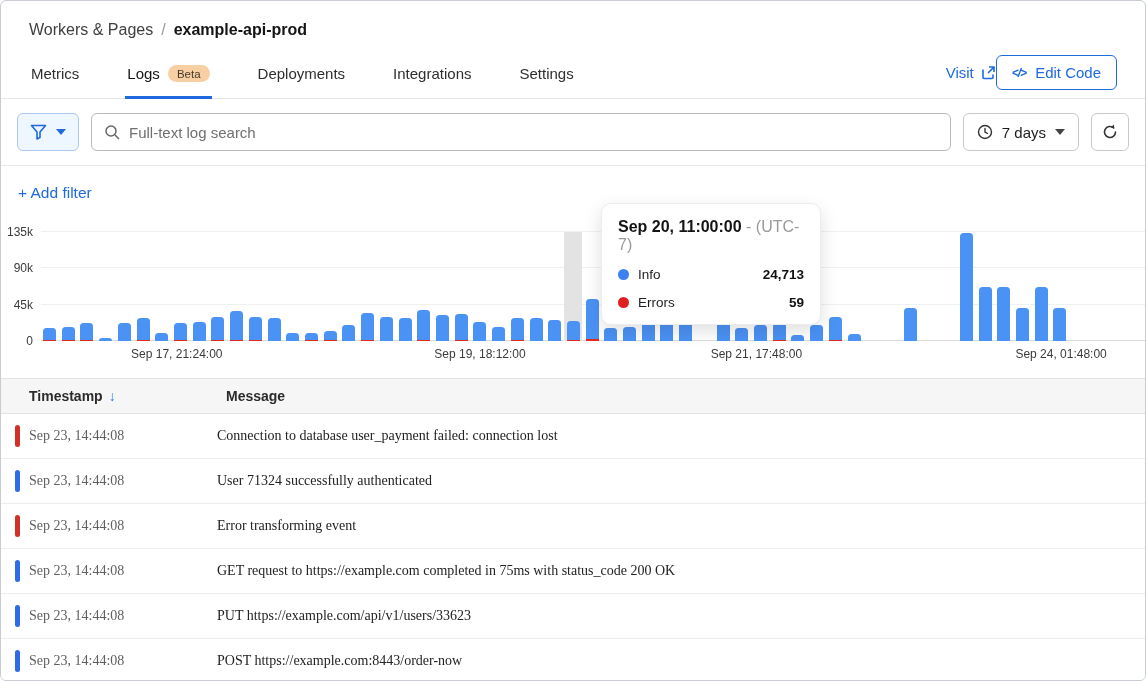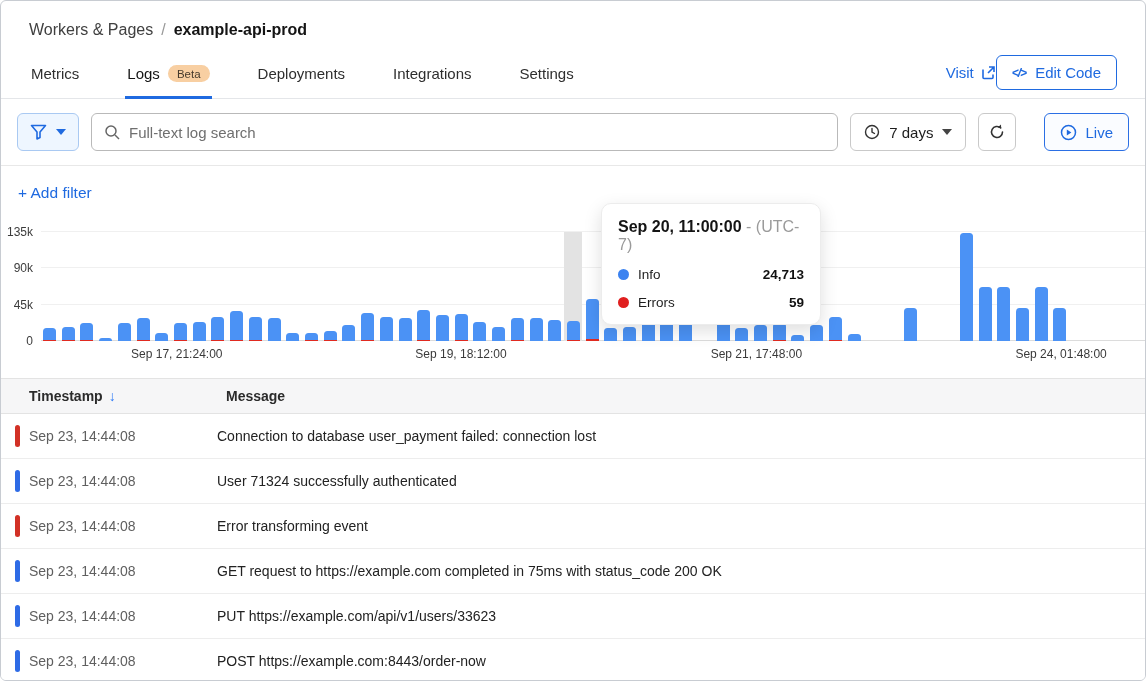--- a/index.html
+++ b/index.html
@@ -54,21 +54,21 @@
   .tt-row { display:flex; align-items:center; gap:9px; margin-top:13px; font-size:13.5px; color:#1d1d1d; }
   .tt-val { margin-left:auto; font-weight:700; color:#111; }
   .dot { width:11px; height:11px; border-radius:50%; }
   .dot-info { background:#3b82f0; }
   .dot-err { background:#e01f1f; }
   
   .log-table { margin-top:8px; }
   .thead { display:flex; align-items:center; height:36px; background:#f6f6f7; border-top:1px solid #e3e3e3; border-bottom:1px solid #e3e3e3; font-size:14px; font-weight:700; color:#2b2b2b; }
   .th-ts { width:225px; padding-left:28px; display:flex; align-items:center; gap:6px; cursor:pointer; }
   .sort-arrow { color:#2f7bf6; font-size:14px; font-weight:400; }
-  .trow { display:flex; align-items:center; height:45px; border-bottom:1px solid #ededed; font-family:Liberation Sans, sans-serif; font-size:14px; cursor:pointer; background:#fff; }
+  .trow { display:flex; align-items:center; height:45px; border-bottom:1px solid #ededed; font-family:Liberation Serif, serif; font-size:14px; cursor:pointer; background:#fff; }
   .pill { width:5px; height:22px; border-radius:3px; margin-left:14px; flex:0 0 auto; }
   .pill.error { background:#d23126; }
   .pill.info { background:#2e6be6; }
   .cell-ts { width:197px; padding-left:9px; color:#5f5f5f; flex:0 0 auto; }
   .cell-msg { color:#222; white-space:nowrap; }
   svg { display:block; }
 </style>
 </head>
 <body>
 
@@ -143,29 +143,20 @@
       <span class="caret dark"></span>
     </button>
     <button class="btn-refresh">
       <span>
         <svg width="18" height="18" viewBox="0 0 18 18">
             <path d="M14.5 9 a5.5 5.5 0 1 1 -1.8 -4.1" fill="none" stroke="#333" stroke-width="1.6" stroke-linecap="round"></path>
             <path d="M13 1.5 L13.1 5.2 L9.6 4.6 Z" fill="#333"></path>
           </svg>
       </span>
     </button>
-    <button class="btn-live">
-      <span>
-        <svg width="17" height="17" viewBox="0 0 17 17">
-            <circle cx="8.5" cy="8.5" r="7" fill="none" stroke="#1f6ae0" stroke-width="1.5"></circle>
-            <path d="M6.8 5.6 L11.4 8.5 L6.8 11.4 Z" fill="#1f6ae0"></path>
-          </svg>
-      </span>
-      <span>Live</span>
-    </button>
   </div>
 
   <div class="addfilter-row">
     <a>+ Add filter</a>
   </div>
 
   <div id="chart">
     <div id="plot">
         <div class="gridline" style="bottom: 109px;"></div>
         <div class="gridline" style="bottom: 72.6667px;"></div>
@@ -348,21 +339,21 @@
         <div class="bar-slot" style="left: 1029.15px; width: 18.7119px;"></div>
         <div class="bar-slot" style="left: 1047.86px; width: 18.7119px;"></div>
         <div class="bar-slot" style="left: 1066.58px; width: 18.7119px;"></div>
         <div class="bar-slot" style="left: 1085.29px; width: 18.7119px;"></div>
       </div>
   <div class="ytick" style="top: 3px;">135k</div>
       <div class="ytick" style="top: 39.3333px;">90k</div>
       <div class="ytick" style="top: 75.6667px;">45k</div>
       <div class="ytick" style="top: 112px;">0</div>
       <div class="xtick" style="left: 175.792px;">Sep 17, 21:24:00</div>
-      <div class="xtick" style="left: 460px;">Sep 19, 18:12:00</div>
+      <div class="xtick" style="left: 479px;">Sep 19, 18:12:00</div>
       <div class="xtick" style="left: 755.392px;">Sep 21, 17:48:00</div>
       <div class="xtick" style="left: 1060.1px;">Sep 24, 01:48:00</div>
     </div>
 
   <div class="tooltip">
     <div class="tt-title">
       <span>Sep 20, 11:00:00</span>
       <span class="tt-suffix">- (UTC-7)</span>
     </div>
     <div class="tt-row">

